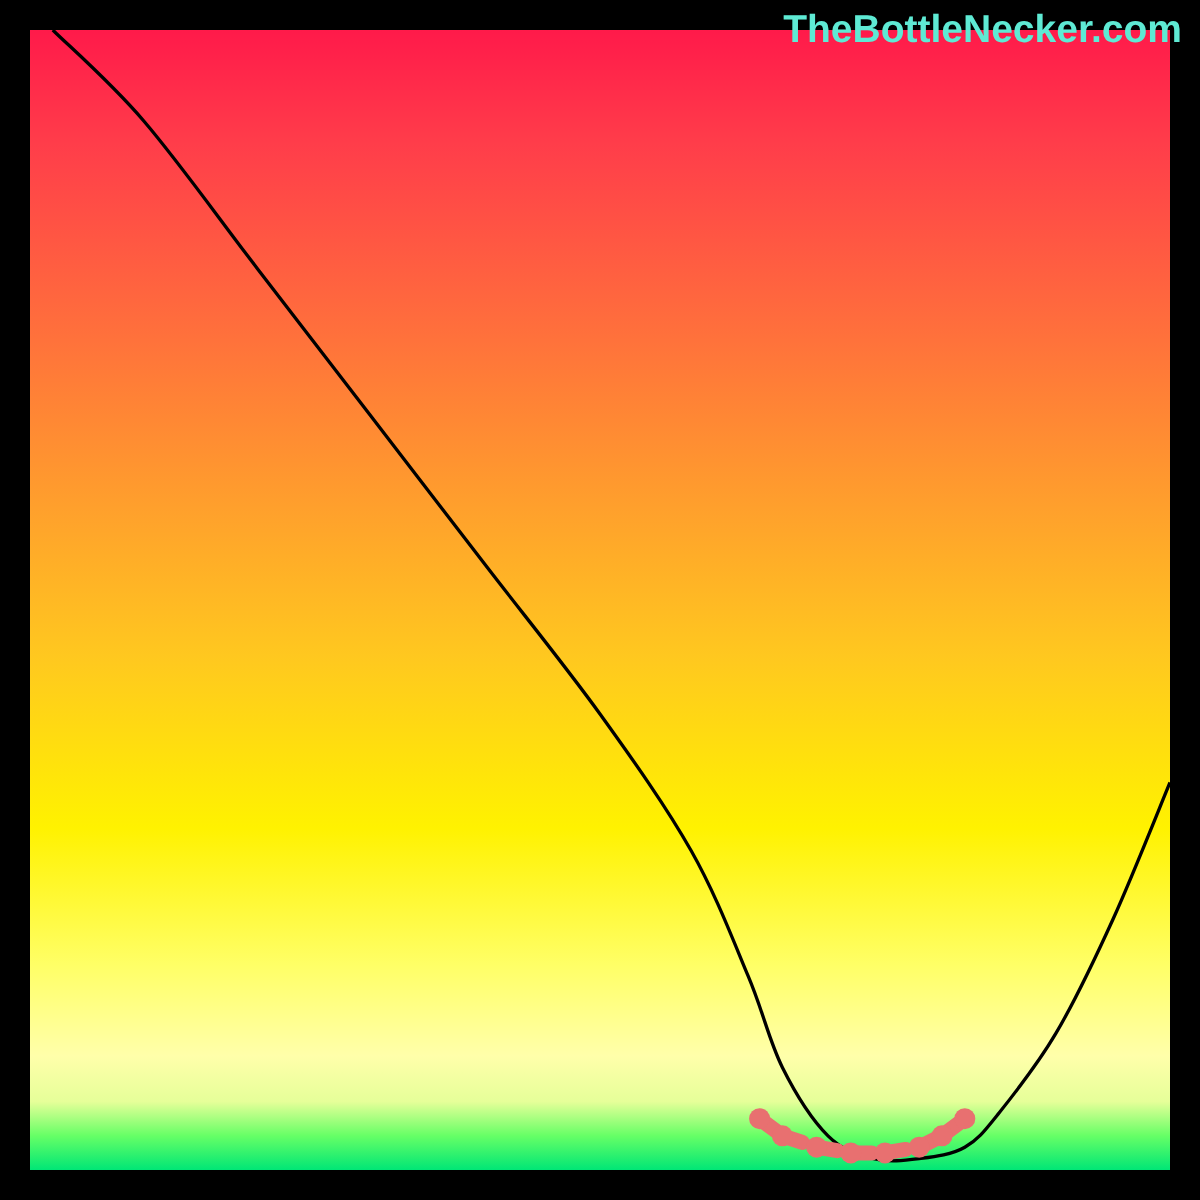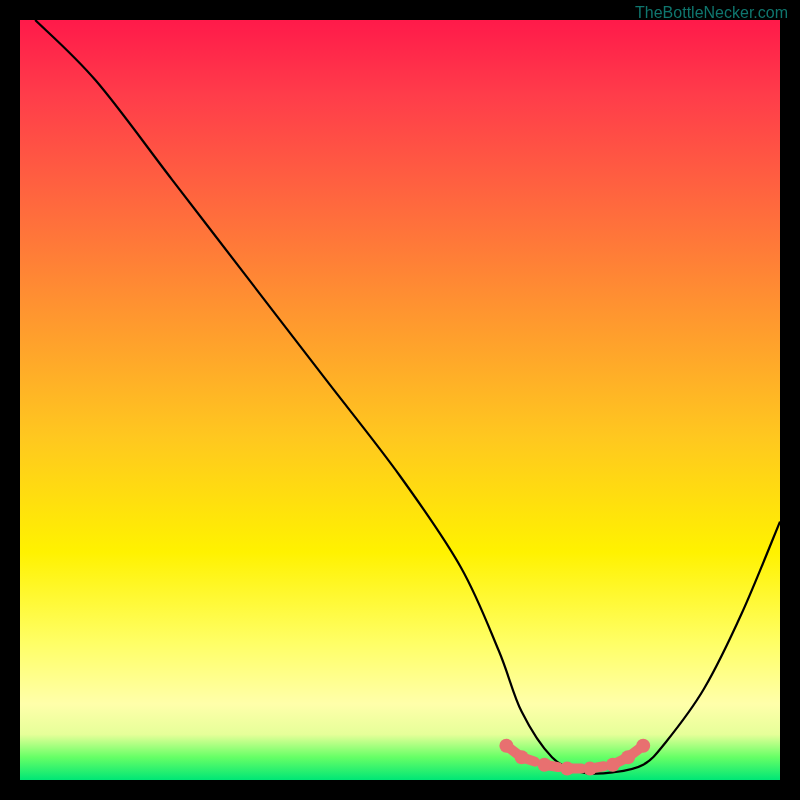--- a/index.html
+++ b/index.html
@@ -8,23 +8,23 @@
     height: 800px;
     background: #000;
     position: relative;
     font-family: Arial, sans-serif;
     overflow: hidden;
   }
   .watermark {
     position: absolute;
     top: 4px;
     right: 12px;
-    color: #0f766e;
-    font-size: 16px;
-    font-weight: normal;
+    color: #5eead4;
+    font-size: 26px;
+    font-weight: bold;
     z-index: 10;
   }
   .plot-area {
     position: absolute;
     left: 20px;
     top: 20px;
     width: 760px;
     height: 760px;
   }
   .gradient-bg {

